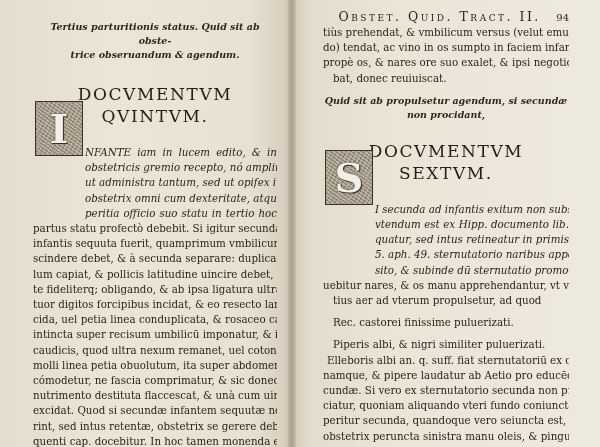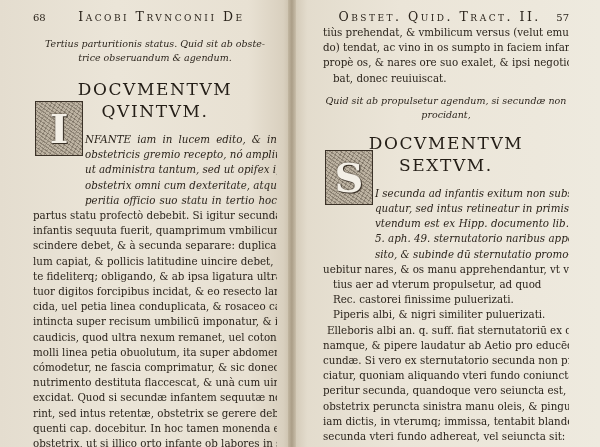--- a/index.html
+++ b/index.html
@@ -32,34 +32,34 @@
   .running-head {
     display:flex; align-items:baseline; justify-content:space-between;
     font-size:12.5px; letter-spacing:2.5px; height:17px; line-height:17px;
     font-variant: small-caps;
   }
   .folio { font-size:10px; letter-spacing:0; font-variant:normal; }
   .rh-title { flex:1; text-align:center; }
 
   .subhead {
     font-style:italic; font-size:9.5px; line-height:14px; text-align:center;
-    margin:0; color:#2d261e;
+    margin:0; color:#2d261e;font-weight:bold;
   }
   .doc-title {
     font-size:17px; letter-spacing:1.6px; text-align:center;
-    line-height:22px; margin:4px; color:#241e17;
+    line-height:22px; margin:12px; color:#241e17;
   }
   .body-line {
     font-size:10.3px; line-height:15.2px; white-space:nowrap;
     text-align:justify; text-align-last:justify; overflow:hidden;
     color:#2b241c;
   }
   .line-last { text-align-last:left;margin-left:10px; }
   .indented { padding-left:52px;font-style:italic; }
-  .indent-small { padding-left:10px; text-align-last:left; }
+  .indent-small { padding-left:10px; text-align-last:left;margin-top:7px; }
 
   .initial {
     position:absolute; border:1.5px solid #3a3127;
     background:
       repeating-linear-gradient(35deg, rgba(60,50,40,0.35) 0 1px, transparent 1px 3px),
       repeating-linear-gradient(-60deg, rgba(80,70,55,0.25) 0 1px, transparent 1px 4px),
       #bdb3a2;
     display:flex; align-items:center; justify-content:center;
     font-size:40px; color:#f3efe6; font-weight:bold;
     text-shadow: 0 0 2px #3a3127, 1px 1px 0 #3a3127;
@@ -68,24 +68,20 @@
   .initial-right { left:325px; top:150px; width:46px; height:53px; }
 </style>
 </head>
 <body>
 
 <div class="page page-left"></div>
 <div class="page page-right"></div>
 <div class="gutter"></div>
 
 <div class="text-block left-block">
-  <div class="running-head">
-    <span class="folio">68</span>
-    <span class="rh-title">Iacobi Trvnconii De</span>
-  </div>
   <div style="height:12px"></div>
   <p class="subhead">Tertius parturitionis status. Quid sit ab obste-</p>
   <p class="subhead">trice obseruandum &amp; agendum.</p>
   <div style="height:9px"></div>
   <p class="doc-title">DOCVMENTVM QVINTVM.</p>
   <div style="height:6px"></div>
   <div class="body-line indented">NFANTE  iam in lucem edito, &amp; in</div>
   <div class="body-line indented">obstetricis gremio recepto, nó amplius</div>
   <div class="body-line indented">ut administra tantum, sed ut opifex ipsa</div>
   <div class="body-line indented">obstetrix omni cum dexteritate, atque</div>
@@ -107,34 +103,34 @@
   <div class="body-line">quenti cap. docebitur. In hoc tamen monenda est</div>
   <div class="body-line">obstetrix, ut si illico orto infante ob labores in sui</div>
   <div class="body-line">exitu, ut fere exanimatus uideatur; ut aliquando con-</div>
 
 </div>
 <div class="initial initial-left">I</div>
 
 <div class="text-block right-block">
   <div class="running-head">
     <span class="rh-title">Obstet. Quid. Tract. II.</span>
-    <span class="folio">57</span>
+    <span class="folio">94</span>
   </div>
   <div class="body-line">tiùs prehendat, &amp; vmbilicum versus (velut emungen</div>
   <div class="body-line">do) tendat, ac vino in os sumpto in faciem infantis, &amp;</div>
   <div class="body-line">propè os, &amp; nares ore suo exalet, &amp; ipsi negotio incū-</div>
   <div class="body-line line-last">bat, donec reuiuiscat.</div>
   <div style="height:8px"></div>
   <p class="subhead">Quid sit ab propulsetur agendum, si secundæ non procidant,</p>
   <div style="height:6px"></div>
   <p class="doc-title">DOCVMENTVM SEXTVM.</p>
   <div style="height:6px"></div>
   <div class="body-line indented">I secunda ad infantis exitum non subse</div>
+  <div class="body-line indented">vtendum est ex Hipp. documento lib.</div>
   <div class="body-line indented">quatur, sed intus retineatur in primis</div>
-  <div class="body-line indented">vtendum est ex Hipp. documento lib.</div>
   <div class="body-line indented">5. aph. 49. sternutatorio naribus appo-</div>
   <div class="body-line indented">sito, &amp; subinde dū sternutatio promo-</div>
   <div class="body-line">uebitur nares, &amp; os manu apprehendantur, vt violen-</div>
   <div class="body-line line-last">tius aer ad vterum propulsetur, ad quod</div>
   <div class="body-line indent-small">Rec. castorei finissime puluerizati.</div>
   <div class="body-line indent-small">Piperis albi, &amp; nigri similiter puluerizati.</div>
   <div class="body-line" style="padding-left:4px">Elleboris albi an. q. suff. fiat sternutatoriū ex castoreo</div>
   <div class="body-line">namque, &amp; pipere laudatur ab Aetio pro educēda se-</div>
   <div class="body-line">cundæ. Si vero ex sternutatorio secunda non proij-</div>
   <div class="body-line">ciatur, quoniam aliquando vteri fundo coniuncta re-</div>

